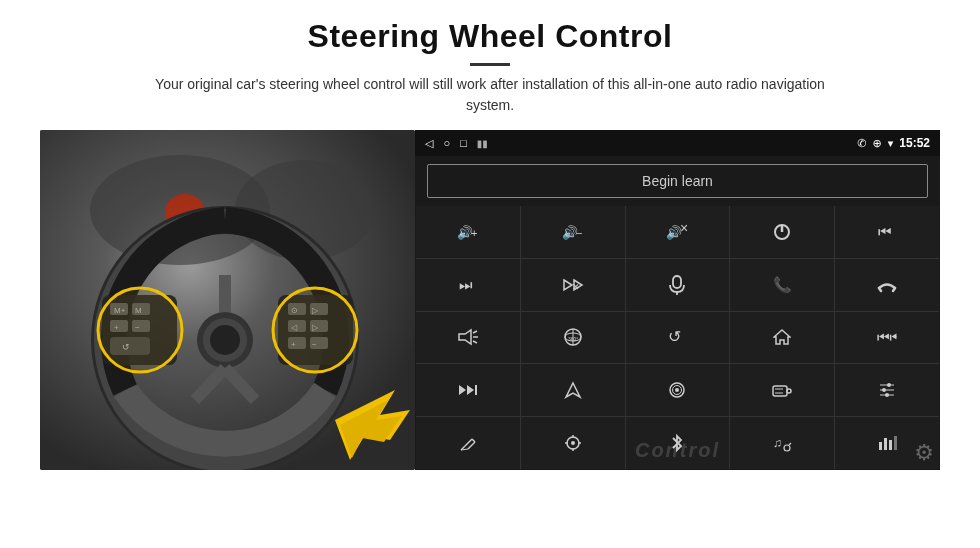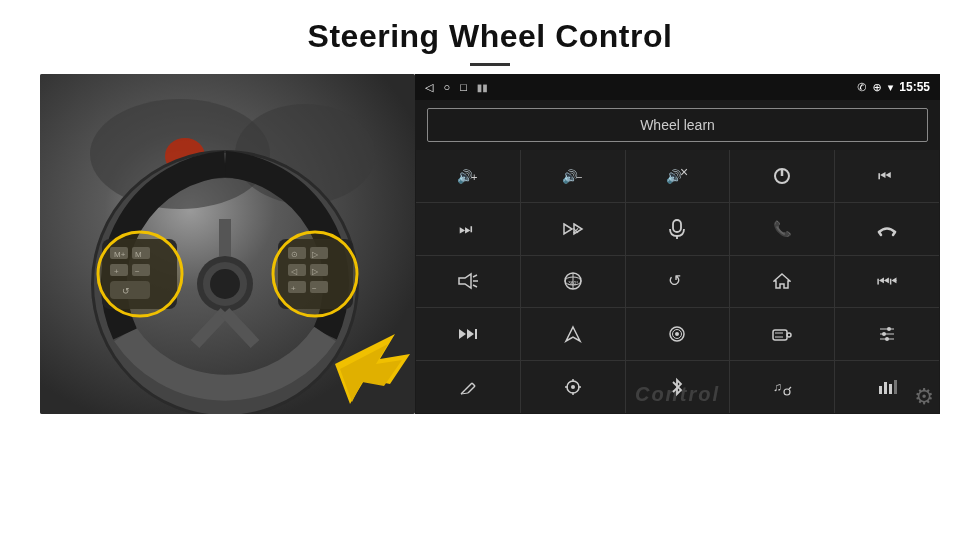--- a/index.html
+++ b/index.html
@@ -173,20 +173,21 @@
       height: 100%;
     }
   </style>
 </head>
 <body>
 
 <div class="page-container">
   <div class="title-section">
     <h1 class="main-title">Steering Wheel Control</h1>
     <div class="title-divider"></div>
+    <p class="subtitle">Your original car's steering wheel control will still work after installation of this all-in-one auto radio navigation system.</p>
   </div>
 
   <div class="content-row">
 
     <div class="photo-side">
       <svg class="sw-canvas" viewBox="0 0 375 340" xmlns="http://www.w3.org/2000/svg">
 
         <defs>
           <radialGradient id="bgGrad" cx="40%" cy="40%" r="65%">
             <stop offset="0%" stop-color="#9a9a9a"></stop>
@@ -263,26 +264,26 @@
         <div class="status-left">
           <span>◁</span>
           <span>○</span>
           <span>□</span>
           <span style="font-size:10px;color:#aaa">▮▮</span>
         </div>
         <div class="status-right">
           <span>✆</span>
           <span>⊕</span>
           <span>▾</span>
-          <span style="font-weight:bold;font-size:12px">15:55</span>
+          <span style="font-weight:bold;font-size:12px">15:52</span>
         </div>
       </div>
 
       <div class="begin-learn-row">
-        <button class="begin-learn-btn">Wheel learn</button>
+        <button class="begin-learn-btn">Begin learn</button>
       </div>
 
       <div class="controls-grid">
 
         <button class="ctrl-btn">
           <svg width="22" height="18" viewBox="0 0 22 18">
               <text x="0" y="14" fill="#ccc" font-size="13">🔊</text>
               <text x="14" y="14" fill="#ccc" font-size="11">+</text>
             </svg>
         </button>

